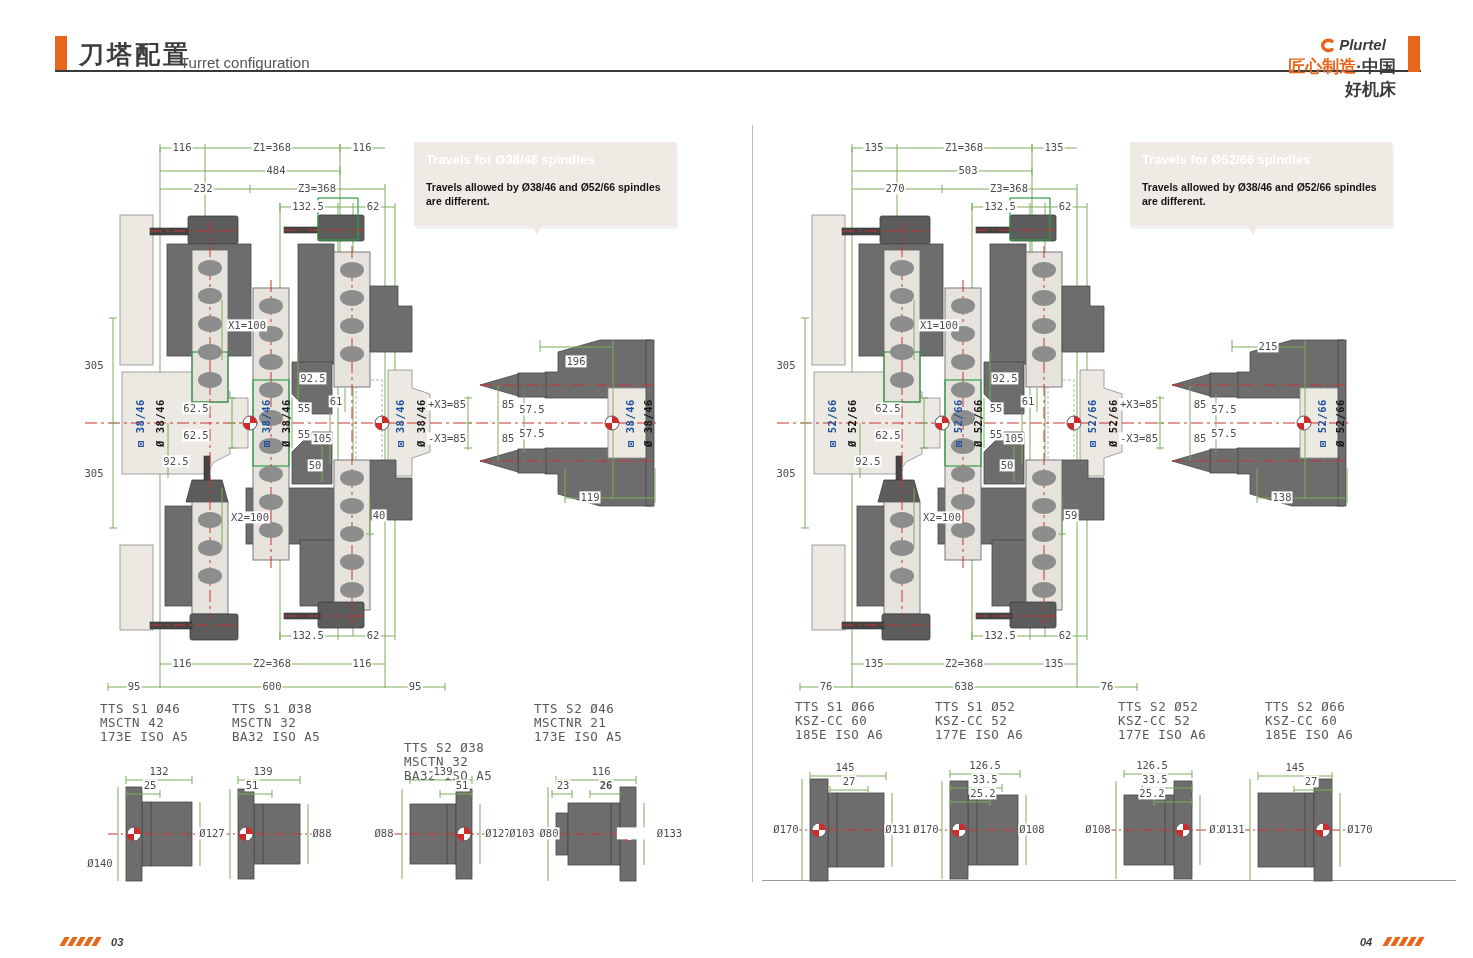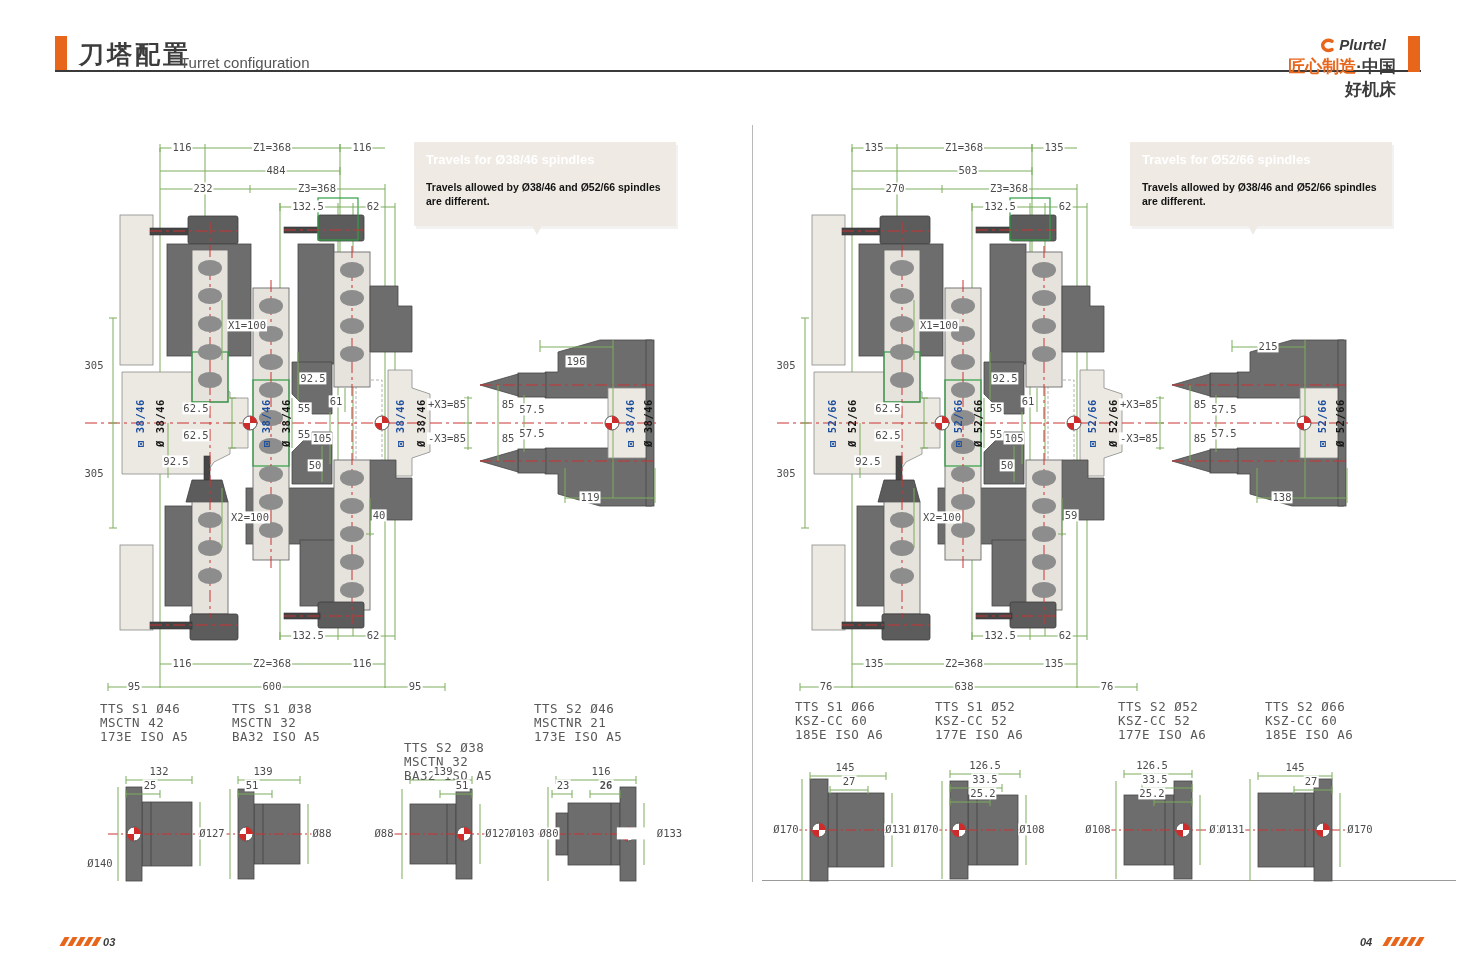--- a/index.html
+++ b/index.html
@@ -431,19 +431,19 @@
       <span class="dim" style="left: 1098px; top: 830px;">Ø108</span>
       <span class="dim" style="left: 1222px; top: 830px;">Ø170</span>
       <span class="dim" style="left: 1295px; top: 768px;">145</span>
       <span class="dim" style="left: 1311px; top: 782px;">27</span>
       <span class="dim" style="left: 1232px; top: 830px;">Ø131</span>
       <span class="dim" style="left: 1360px; top: 830px;">Ø170</span>
     </div>
 
   <div class="foot" style="left:60px;">
     <span class="slash"></span><span class="slash"></span><span class="slash"></span><span class="slash"></span><span class="slash"></span>
-    <span style="">03</span>
+    <span style="margin-left:8px">03</span>
   </div>
   <div class="foot" style="left:1360px;">
     <span style="margin-right:8px">04</span>
     <span class="slash"></span><span class="slash"></span><span class="slash"></span><span class="slash"></span><span class="slash"></span>
   </div>
 </div>
 
 </body></html>

